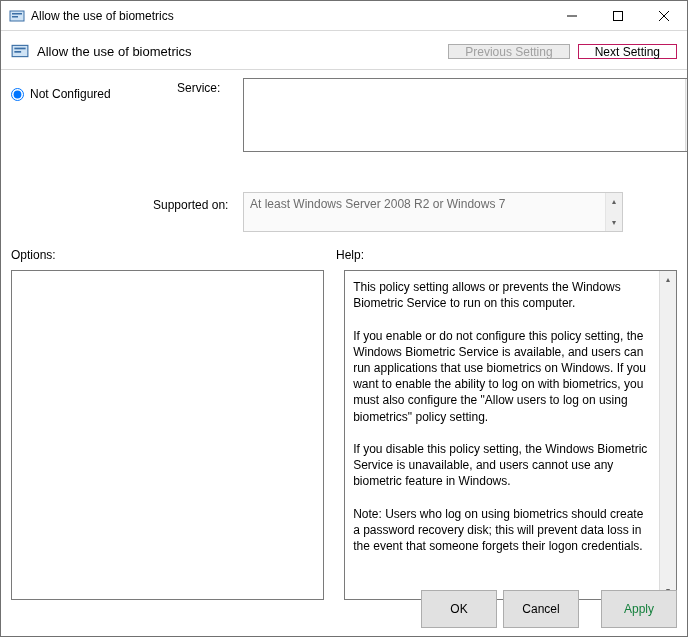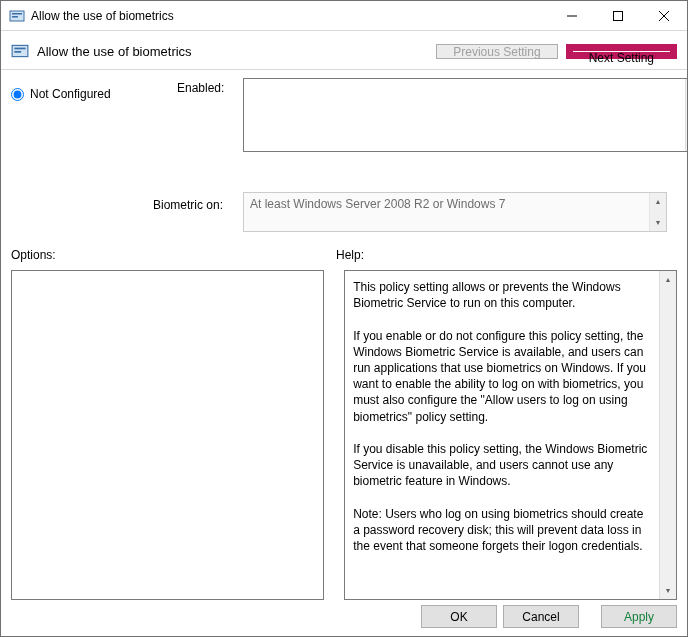--- a/index.html
+++ b/index.html
@@ -36,21 +36,21 @@
   .header .hicon { width: 18px; height: 18px; margin-right: 8px; }
   .header .htitle { flex: 1; font-size: 13px; }
   .header .btn {
     height: 15px;
     padding: 0 16px; margin-left: 8px;
     font-family: inherit; font-size: 12px;
     border: 1px solid #adadad;
     background: #e1e1e1;
   }
   .header .btn.disabled { color: #a0a0a0; background: #ececec; }
-  .header .btn.next { border: 7px solid #be185d; background: #fff; }
+  .header .btn.next { border: 1px solid #be185d; background: #fff; }
   
   .middle {
     padding: 8px 10px 6px 10px;
     display: grid;
     grid-template-columns: 200px 1fr;
     column-gap: 0;
     row-gap: 0;
     gap: 32px;
   }
   .radio-col { padding-top: 2px; }
@@ -76,21 +76,21 @@
   }
   .comment-box .scroll {
     width: 17px; background: #f0f0f0;
     border-left: 1px solid #dcdcdc;
     display: flex; flex-direction: column; justify-content: space-between;
     align-items: center;
   }
   .scroll .arrow { color: #606060; font-size: 8px; height: 17px; display:flex;align-items:center;justify-content:center;width:100%;}
   .supported-box {
     margin-top: 8px;
-    width: 424px; height: 40px;
+    width: 380px; height: 40px;
     border: 1px solid #cccccc;
     background: #fafafa;
     display: flex;
   }
   .supported-box .inner { flex: 1; padding: 4px 6px; color: #6d6d6d; font-size: 12px; }
   .supported-box .scroll {
     width: 17px; background: #f0f0f0;
     border-left: 1px solid #e4e4e4;
     display: flex; flex-direction: column; justify-content: space-between;
     align-items: center;
@@ -122,21 +122,21 @@
     display: flex; flex-direction: column; justify-content: space-between;
     align-items: center;
   }
   
   .footer {
     position: absolute;
     bottom: 8px; right: 10px;
     display: flex; gap: 6px;
   }
   .footer .btn {
-    width: 76px; height: 23px;
+    width: 76px; height: 38px;
     border: 1px solid #adadad;
     background: #e1e1e1;
     font-family: inherit; font-size: 12px;
   }
   .footer .btn.disabled { color: #15803d; margin-left: 16px; }
   .gp-icon-svg { display: block; }
 </style>
 </head>
 <body>
 
@@ -186,34 +186,34 @@
 
   <div class="radio-col" style="grid-row: 1 / span 2;">
     <label class="radio-row">
       <input type="radio" name="state" checked="" style="">
       <span>Not Configured</span>
     </label>
   </div>
 
   <div style="display:flex;">
     <div class="label-cell" style="width:0px;position:relative;">
-      <span style="position:absolute;left:-66px;">Enabled:</span>
+      <span style="position:absolute;left:-66px;">Service:</span>
     </div>
     <div class="comment-box">
       <div class="inner"></div>
       <div class="scroll">
         <span class="arrow">▴</span>
         <span class="arrow">▾</span>
       </div>
     </div>
   </div>
 
   <div style="display:flex;">
     <div class="label-cell" style="width:0px;position:relative;">
-      <span style="position:absolute;left:-90px;top:14px;">Biometric on:</span>
+      <span style="position:absolute;left:-90px;top:14px;">Supported on:</span>
     </div>
     <div class="supported-box">
       <div class="inner">At least Windows Server 2008 R2 or Windows 7</div>
       <div class="scroll">
         <span class="arrow">▴</span>
         <span class="arrow">▾</span>
       </div>
     </div>
   </div>
 </div>

